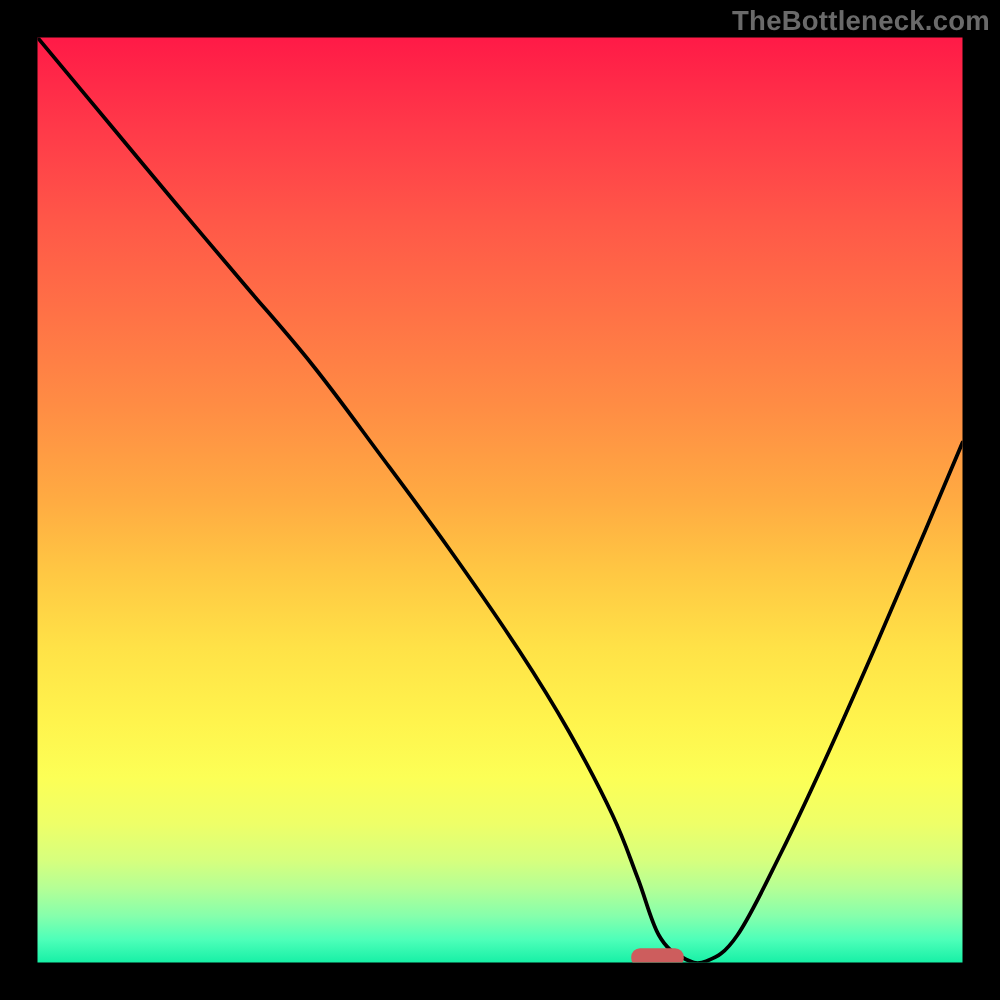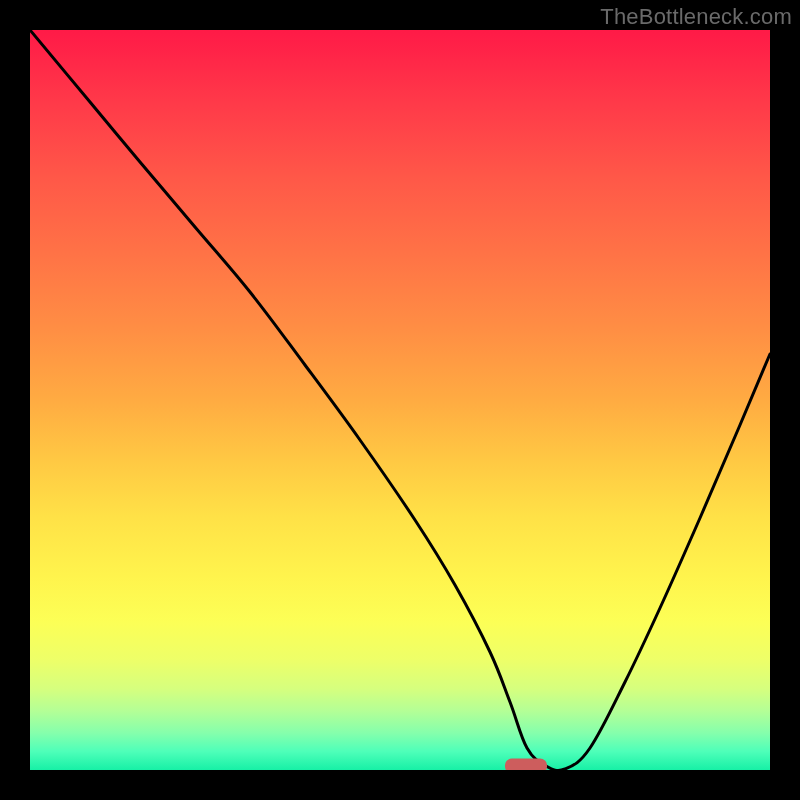--- a/index.html
+++ b/index.html
@@ -56,21 +56,21 @@
     position: absolute;
     left: 0;
     top: 0;
   }
   .watermark {
     position: absolute;
     top: 4px;
     right: 8px;
     color: #6a6a6a;
     font-size: 22px;
-    font-weight: 400;
+    font-weight: 700;
     letter-spacing: 0.2px;
     user-select: none;
   }
 </style>
 </head>
 <body>
 
 <div class="frame">
   <div class="watermark">TheBottleneck.com</div>
   <div class="plot">

